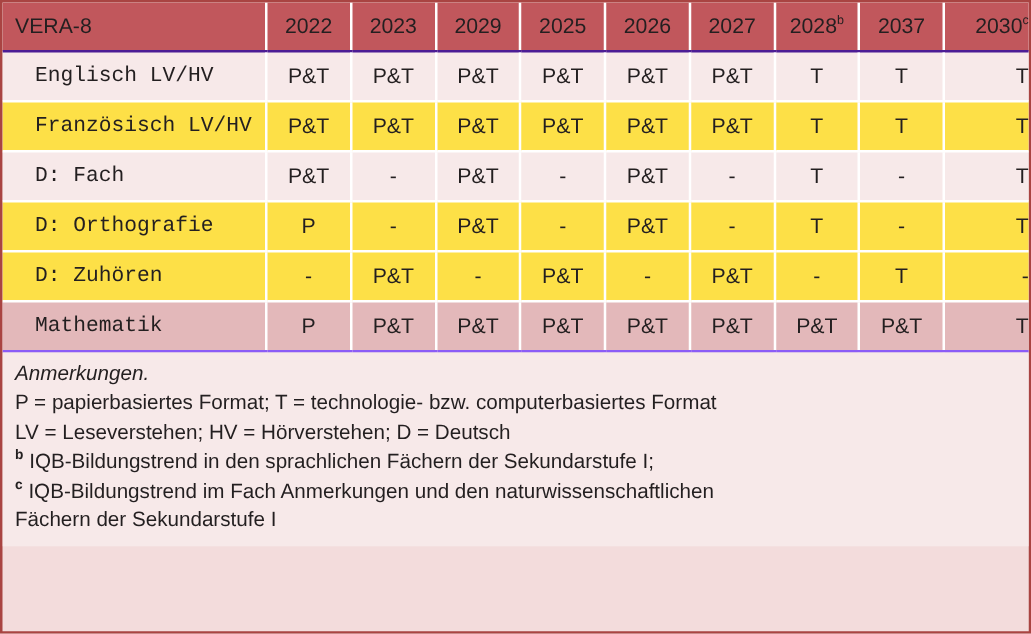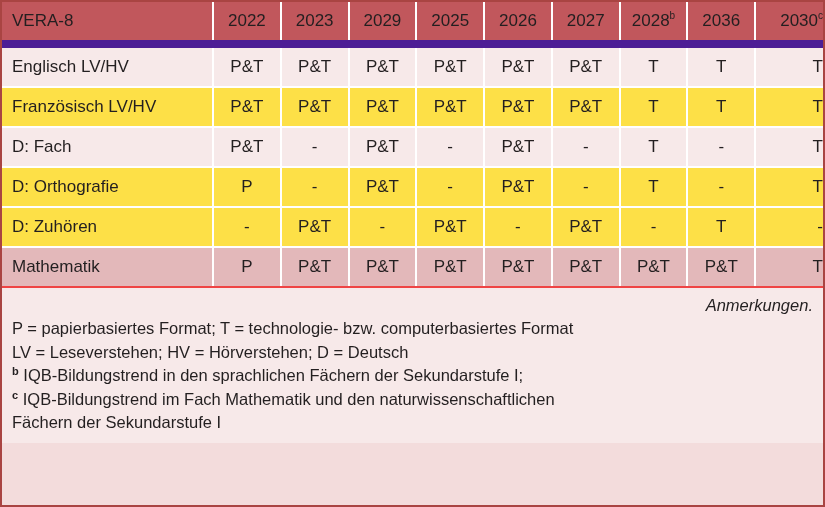--- a/index.html
+++ b/index.html
@@ -35,46 +35,47 @@
   table.vera th:last-child, table.vera td:last-child {
     border-right: none;
     text-align: right;
   }
   thead th {
     background: #c1575c;
     color: #ffffff;
     font-weight: normal;
     text-align: center;
     height: 36px;
-    border-bottom: 8px solid #4c1d95;
+    border-bottom: 2px solid #4c1d95;
   }
   thead th.label-col {
     text-align: left;
     padding-left: 10px;
   }
   .label-col {
     width: 200px;
   }
   tbody tr.odd td {
     background: #f7e9e9;
   }
   tbody tr.even td {
     background: #fde047;
   }
   tbody tr.last td {
     background: #e3b8ba;
-    border-bottom: 2px solid #ef4444;
+    border-bottom: 2px solid #8b5cf6;
   }
   tbody td {
     text-align: center;
     border-bottom: 2px solid #ffffff;
   }
   tbody td.label-col {
     text-align: left;
-    padding-left: 10px;
+    padding-left: 26px;
+    font-family: Liberation Mono, monospace;
   }
   .t-mark {
     color: #b6343c;
   }
   sup {
     font-size: 10px;
     vertical-align: super;
     line-height: 0;
   }
   .notes {
@@ -82,21 +83,20 @@
     padding: 6px 10px 8px 10px;
     font-size: 16.5px;
     color: #231f20;
     line-height: 1.42;
   }
   .notes .note-line {
     white-space: pre-wrap;
   }
   .notes .italic {
     font-style: italic;
-    text-align: right;
   }
   .sup-inline {
     font-size: 11px;
     vertical-align: super;
     line-height: 0;
     font-weight: bold;
   }
 </style>
 </head>
 <body>
@@ -107,21 +107,21 @@
     <thead>
       <tr>
         <th class="label-col">VERA-8</th>
         <th><span>2022</span><sup></sup></th>
         <th><span>2023</span><sup></sup></th>
         <th><span>2029</span><sup></sup></th>
         <th><span>2025</span><sup></sup></th>
         <th><span>2026</span><sup></sup></th>
         <th><span>2027</span><sup></sup></th>
         <th><span>2028</span><sup>b</sup></th>
-        <th><span>2036</span><sup></sup></th>
+        <th><span>2037</span><sup></sup></th>
         <th><span>2030</span><sup>c</sup></th>
       </tr>
     </thead>
     <tbody>
 
       <tr class="odd">
         <td class="label-col">Englisch LV/HV</td>
         <td>P&amp;T</td>
         <td>P&amp;T</td>
         <td>P&amp;T</td>
@@ -200,17 +200,17 @@
       </tr>
 
     </tbody>
   </table>
 
   <div class="notes">
     <div class="note-line italic">Anmerkungen.</div>
     <div class="note-line">P = papierbasiertes Format; T = technologie- bzw. computerbasiertes Format</div>
     <div class="note-line">LV = Leseverstehen; HV = Hörverstehen; D = Deutsch</div>
     <div class="note-line"><span class="sup-inline">b</span><span> IQB-Bildungstrend in den sprachlichen Fächern der Sekundarstufe I;</span></div>
-    <div class="note-line"><span class="sup-inline">c</span><span> IQB-Bildungstrend im Fach Mathematik und den naturwissenschaftlichen</span></div>
+    <div class="note-line"><span class="sup-inline">c</span><span> IQB-Bildungstrend im Fach Anmerkungen und den naturwissenschaftlichen</span></div>
     <div class="note-line">Fächern der Sekundarstufe I</div>
   </div>
 
 </div>
 
 </body></html>

